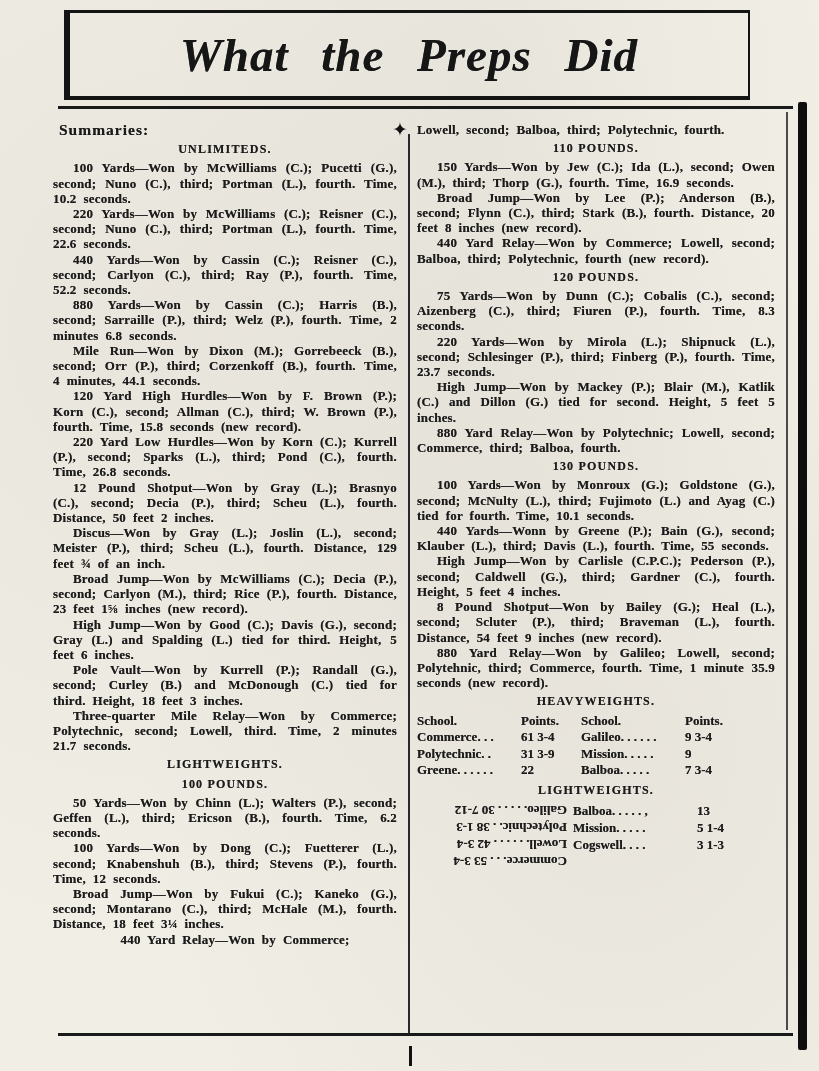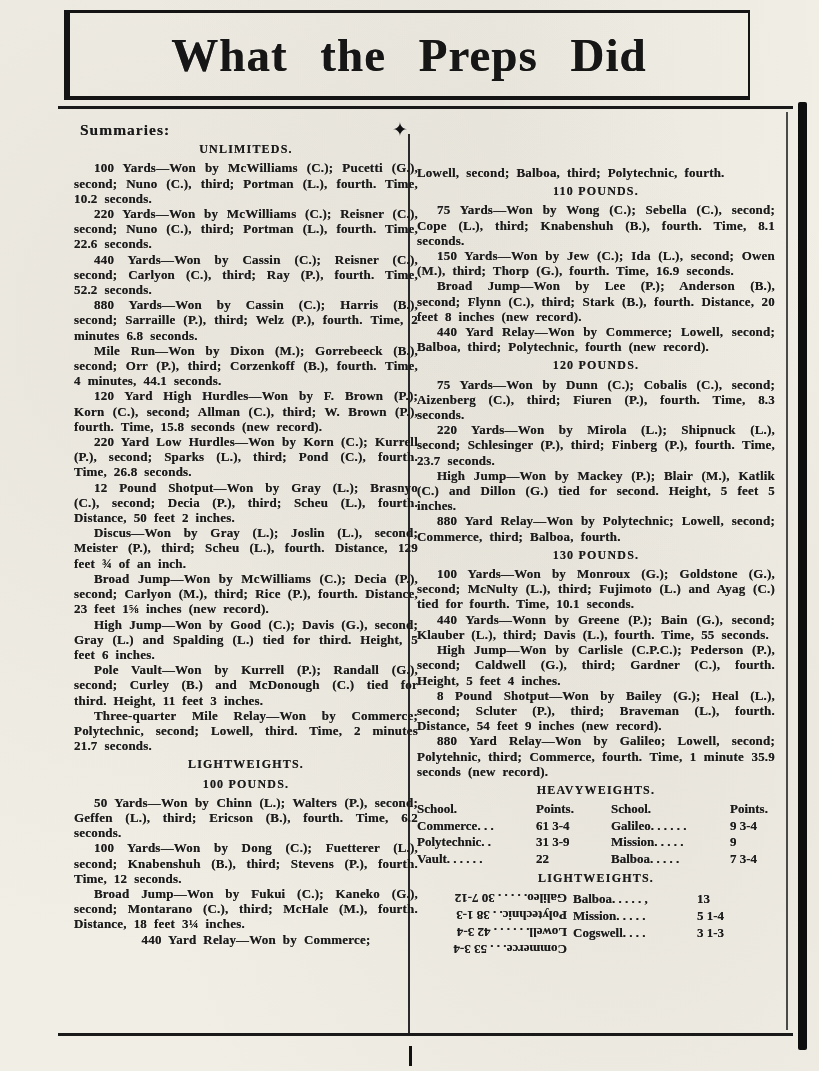--- a/index.html
+++ b/index.html
@@ -15,46 +15,46 @@
   }
   
   .masthead{
     position:absolute;left:64px;top:10px;width:686px;height:90px;
     border-top:3px solid #141414;border-right:2px solid #141414;
     border-left:6px solid #141414;border-bottom:4px solid #141414;
     display:flex;align-items:center;justify-content:center;
     box-sizing:border-box;
   }
   .masthead h1{
-    margin:0;font-weight:bold;font-size:47px;
+    margin:0;font-style:italic;font-weight:bold;font-size:47px;
     letter-spacing:1px;word-spacing:20px;color:#161616;
     text-shadow:0 0 .6px rgba(10,10,10,.7);
     white-space:nowrap;
   }
   .rule-top{position:absolute;left:58px;top:106px;width:735px;height:3px;background:#1a1a1a;}
   
   .divider{position:absolute;left:408px;top:134px;width:2px;height:899px;background:#2a2a2a;}
   .star-marker{position:absolute;left:392px;top:118px;font-size:19px;color:#111;z-index:3;}
   .rule-bottom{position:absolute;left:58px;top:1033px;width:735px;height:3px;background:#1a1a1a;}
   .tick-bottom{position:absolute;left:409px;top:1046px;width:3px;height:20px;background:#111;}
   .edge-thin{position:absolute;left:786px;top:112px;width:2px;height:918px;background:#4a4a4a;}
   .edge-bar{position:absolute;left:798px;top:102px;width:9px;height:948px;background:#0e0e0e;border-radius:2px;}
   
   .col{position:absolute;top:122px;font-size:13px;line-height:15.2px;font-weight:bold;
        text-shadow:0 0 .5px rgba(15,15,15,.6);}
-  .col-left{left:74px;width:344px;}
+  .col-left{left:53px;width:344px;}
   .col-right{left:417px;width:358px;}
   .summaries{font-size:15.5px;margin:0 0 5px 6px;letter-spacing:1px;}
   .sect{margin:4px 0 3px;text-align:center;font-size:12px;letter-spacing:1.2px;}
   .para{margin:0;text-indent:20px;text-align:justify;word-spacing:3.5px;letter-spacing:.2px;}
-  .para.noindent{text-indent:0;margin-top:43px;}
+  .para.noindent{text-indent:0;}
   .para.lastline{text-align:center;}
   
   .score-table{margin:3px 0 0 0;}
-  .score-row{display:grid;grid-template-columns:102px 62px 102px 66px;column-gap:15px;
+  .score-row{display:grid;grid-template-columns:102px 62px 102px 66px;column-gap:0;
              line-height:16.5px;white-space:nowrap;}
   .score-row .pts{padding-left:2px;}
   .light-table{margin:4px 0 0 0;}
   .light-row{display:grid;grid-template-columns:150px 118px 66px;column-gap:6px;
              line-height:17px;white-space:nowrap;align-items:center;}
   .flip{display:block;transform:rotate(180deg);transform-origin:center;}
 </style>
 </head>
 <body>
 
@@ -77,34 +77,33 @@
   <p class="para">220 Yards—Won by McWilliams (C.); Reisner (C.), second; Nuno (C.), third; Portman (L.), fourth. Time, 22.6 seconds.</p>
   <p class="para">440 Yards—Won by Cassin (C.); Reisner (C.), second; Carlyon (C.), third; Ray (P.), fourth. Time, 52.2 seconds.</p>
   <p class="para">880 Yards—Won by Cassin (C.); Harris (B.), second; Sarraille (P.), third; Welz (P.), fourth. Time, 2 minutes 6.8 seconds.</p>
   <p class="para">Mile Run—Won by Dixon (M.); Gorrebeeck (B.), second; Orr (P.), third; Corzenkoff (B.), fourth. Time, 4 minutes, 44.1 seconds.</p>
   <p class="para">120 Yard High Hurdles—Won by F. Brown (P.); Korn (C.), second; Allman (C.), third; W. Brown (P.), fourth. Time, 15.8 seconds (new record).</p>
   <p class="para">220 Yard Low Hurdles—Won by Korn (C.); Kurrell (P.), second; Sparks (L.), third; Pond (C.), fourth. Time, 26.8 seconds.</p>
   <p class="para">12 Pound Shotput—Won by Gray (L.); Brasnyo (C.), second; Decia (P.), third; Scheu (L.), fourth. Distance, 50 feet 2 inches.</p>
   <p class="para">Discus—Won by Gray (L.); Joslin (L.), second; Meister (P.), third; Scheu (L.), fourth. Distance, 129 feet ¾ of an inch.</p>
   <p class="para">Broad Jump—Won by McWilliams (C.); Decia (P.), second; Carlyon (M.), third; Rice (P.), fourth. Distance, 23 feet 1⅝ inches (new record).</p>
   <p class="para">High Jump—Won by Good (C.); Davis (G.), second; Gray (L.) and Spalding (L.) tied for third. Height, 5 feet 6 inches.</p>
-  <p class="para">Pole Vault—Won by Kurrell (P.); Randall (G.), second; Curley (B.) and McDonough (C.) tied for third. Height, 11 feet 3 inches.</p>
+  <p class="para">Pole Vault—Won by Kurrell (P.); Randall (G.), second; Curley (B.) and McDonough (C.) tied for third. Height, 18 feet 3 inches.</p>
   <p class="para">Three-quarter Mile Relay—Won by Commerce; Polytechnic, second; Lowell, third. Time, 2 minutes 21.7 seconds.</p>
   <div class="sect">LIGHTWEIGHTS.</div>
   <div class="sect">100 POUNDS.</div>
   <p class="para">50 Yards—Won by Chinn (L.); Walters (P.), second; Geffen (L.), third; Ericson (B.), fourth. Time, 6.2 seconds.</p>
   <p class="para">100 Yards—Won by Dong (C.); Fuetterer (L.), second; Knabenshuh (B.), third; Stevens (P.), fourth. Time, 12 seconds.</p>
   <p class="para">Broad Jump—Won by Fukui (C.); Kaneko (G.), second; Montarano (C.), third; McHale (M.), fourth. Distance, 18 feet 3¼ inches.</p>
   <p class="para lastline">440 Yard Relay—Won by Commerce;</p>
 </div>
 
 <div class="col col-right">
   <p class="para noindent">Lowell, second; Balboa, third; Polytechnic, fourth.</p>
   <div class="sect">110 POUNDS.</div>
-  <p class="para">75 Yards—Won by Wong (C.); Sebella (C.), second; Cope (L.), third; Knabenshuh (B.), fourth. Time, 8.1 seconds.</p>
   <p class="para">150 Yards—Won by Jew (C.); Ida (L.), second; Owen (M.), third; Thorp (G.), fourth. Time, 16.9 seconds.</p>
   <p class="para">Broad Jump—Won by Lee (P.); Anderson (B.), second; Flynn (C.), third; Stark (B.), fourth. Distance, 20 feet 8 inches (new record).</p>
   <p class="para">440 Yard Relay—Won by Commerce; Lowell, second; Balboa, third; Polytechnic, fourth (new record).</p>
   <div class="sect">120 POUNDS.</div>
   <p class="para">75 Yards—Won by Dunn (C.); Cobalis (C.), second; Aizenberg (C.), third; Fiuren (P.), fourth. Time, 8.3 seconds.</p>
   <p class="para">220 Yards—Won by Mirola (L.); Shipnuck (L.), second; Schlesinger (P.), third; Finberg (P.), fourth. Time, 23.7 seconds.</p>
   <p class="para">High Jump—Won by Mackey (P.); Blair (M.), Katlik (C.) and Dillon (G.) tied for second. Height, 5 feet 5 inches.</p>
   <p class="para">880 Yard Relay—Won by Polytechnic; Lowell, second; Commerce, third; Balboa, fourth.</p>
   <div class="sect">130 POUNDS.</div>
   <p class="para">100 Yards—Won by Monroux (G.); Goldstone (G.), second; McNulty (L.), third; Fujimoto (L.) and Ayag (C.) tied for fourth. Time, 10.1 seconds.</p>
@@ -127,21 +126,21 @@
       <span>Galileo. . . . . .</span>
       <span class="pts">9 3-4</span>
     </div>
     <div class="score-row">
       <span>Polytechnic. .</span>
       <span class="pts">31 3-9</span>
       <span>Mission. . . . .</span>
       <span class="pts">9</span>
     </div>
     <div class="score-row">
-      <span>Vault. . . . . .</span>
+      <span>Greene. . . . . .</span>
       <span class="pts">22</span>
       <span>Balboa. . . . .</span>
       <span class="pts">7 3-4</span>
     </div>
   </div>
 
   <div class="sect">LIGHTWEIGHTS.</div>
 
   <div class="light-table">
     <div class="light-row">

